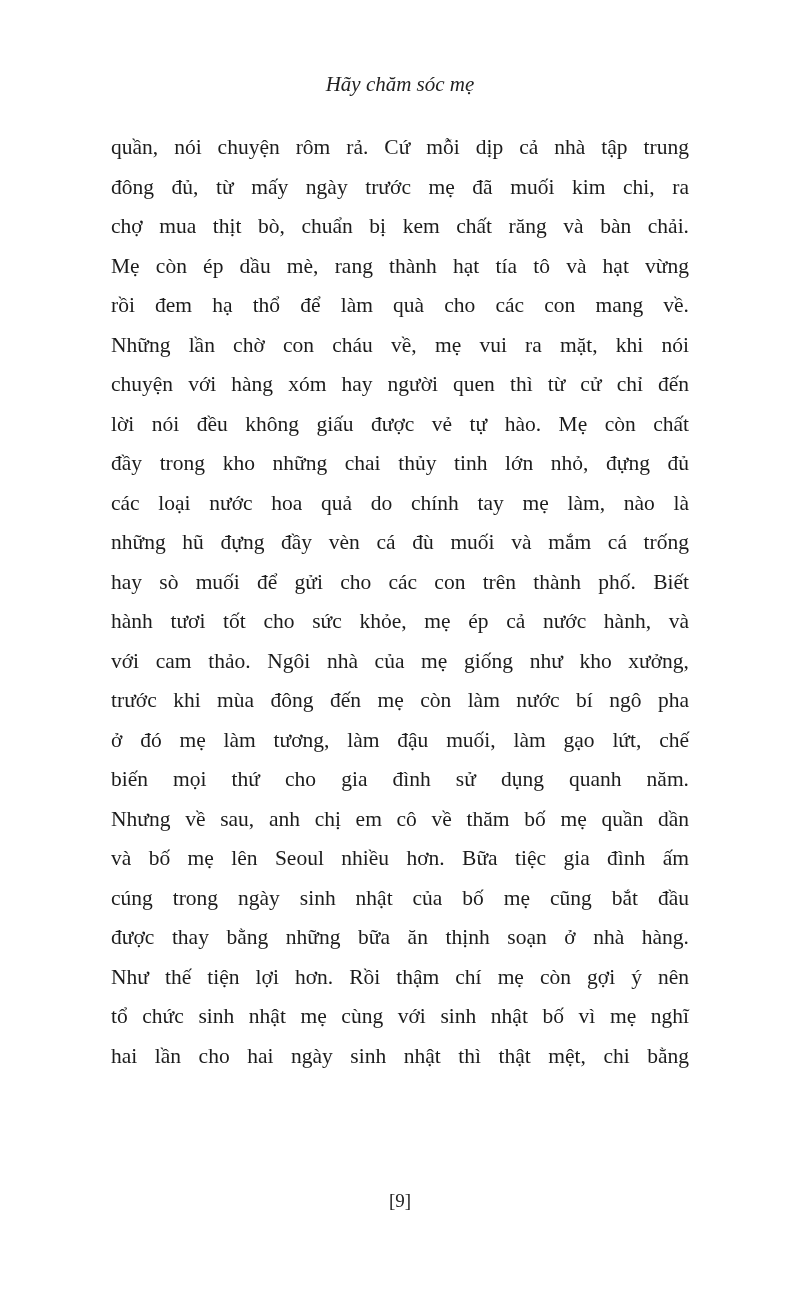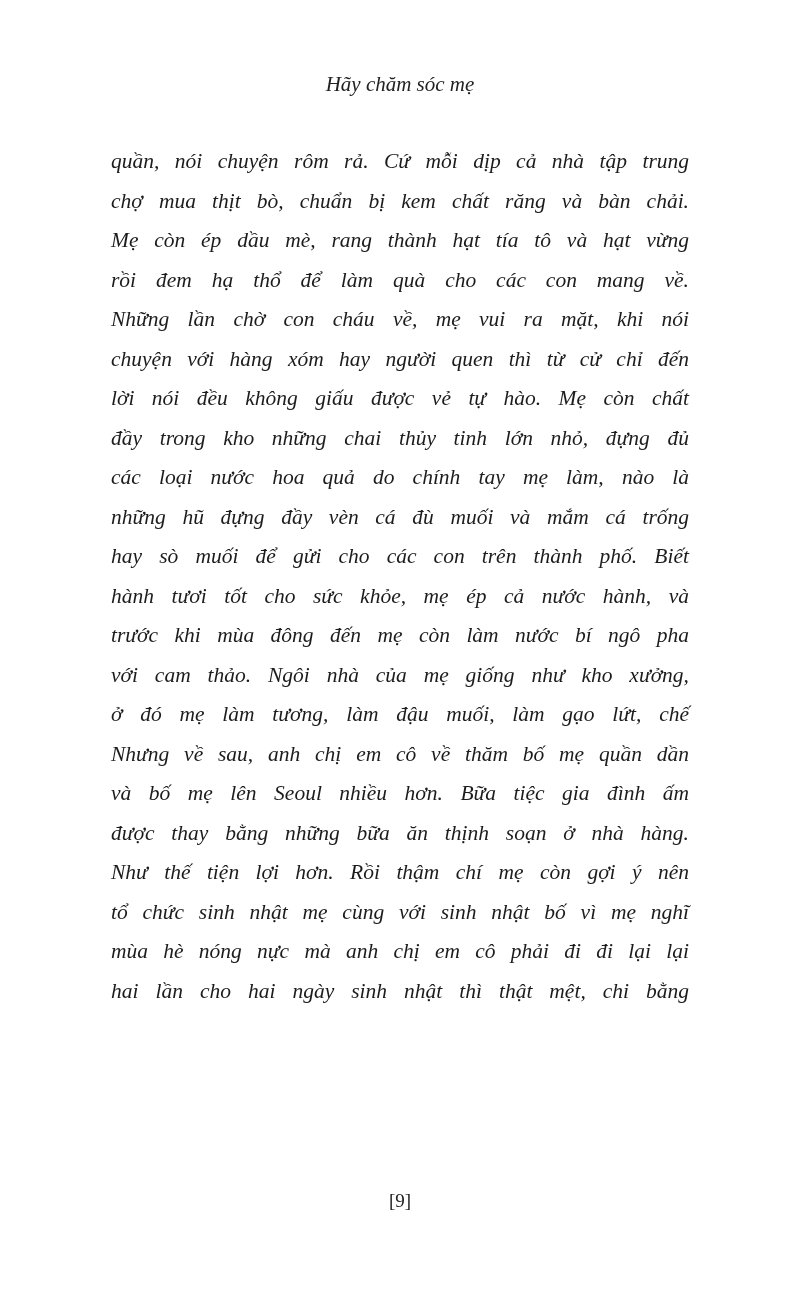--- a/index.html
+++ b/index.html
@@ -21,24 +21,23 @@
     top: 72px;
     left: 0;
     width: 100%;
     text-align: center;
     font-style: italic;
     font-size: 21px;
     color: #222222;
   }
   .body-text {
     position: absolute;
-    top: 142px;
+    top: 128px;
     left: 111px;
     width: 578px;
-    font-style: italic;
   }
   .line {
     font-size: 21.5px;
     line-height: 39.5px;
     text-align: justify;
     text-align-last: justify;
     white-space: normal;
     color: #1c1c1c;
   }
   .page-number {
@@ -53,38 +52,40 @@
 </style>
 </head>
 <body>
 
 <div class="page">
 
   <div class="running-header">Hãy chăm sóc mẹ</div>
 
   <div class="body-text">
       <div class="line">quần, nói chuyện rôm rả. Cứ mỗi dịp cả nhà tập trung</div>
+      <div class="line">đông đủ, từ mấy ngày trước mẹ đã muối kim chi, ra</div>
       <div class="line">chợ mua thịt bò, chuẩn bị kem chất răng và bàn chải.</div>
       <div class="line">Mẹ còn ép dầu mè, rang thành hạt tía tô và hạt vừng</div>
       <div class="line">rồi đem hạ thổ để làm quà cho các con mang về.</div>
       <div class="line">Những lần chờ con cháu về, mẹ vui ra mặt, khi nói</div>
       <div class="line">chuyện với hàng xóm hay người quen thì từ cử chỉ đến</div>
       <div class="line">lời nói đều không giấu được vẻ tự hào. Mẹ còn chất</div>
       <div class="line">đầy trong kho những chai thủy tinh lớn nhỏ, đựng đủ</div>
       <div class="line">các loại nước hoa quả do chính tay mẹ làm, nào là</div>
       <div class="line">những hũ đựng đầy vèn cá đù muối và mắm cá trống</div>
       <div class="line">hay sò muối để gửi cho các con trên thành phố. Biết</div>
       <div class="line">hành tươi tốt cho sức khỏe, mẹ ép cả nước hành, và</div>
+      <div class="line">với cam thảo. Ngôi nhà của mẹ giống như kho xưởng,</div>
       <div class="line">trước khi mùa đông đến mẹ còn làm nước bí ngô pha</div>
-      <div class="line">với cam thảo. Ngôi nhà của mẹ giống như kho xưởng,</div>
       <div class="line">ở đó mẹ làm tương, làm đậu muối, làm gạo lứt, chế</div>
+      <div class="line">biến mọi thứ cho gia đình sử dụng quanh năm.</div>
       <div class="line">Nhưng về sau, anh chị em cô về thăm bố mẹ quần dần</div>
       <div class="line">và bố mẹ lên Seoul nhiều hơn. Bữa tiệc gia đình ấm</div>
+      <div class="line">cúng trong ngày sinh nhật của bố mẹ cũng bắt đầu</div>
       <div class="line">được thay bằng những bữa ăn thịnh soạn ở nhà hàng.</div>
       <div class="line">Như thế tiện lợi hơn. Rồi thậm chí mẹ còn gợi ý nên</div>
       <div class="line">tổ chức sinh nhật mẹ cùng với sinh nhật bố vì mẹ nghĩ</div>
-      <div class="line">mùa hè nóng nực mà anh chị em cô phải đi đi lại lại</div>
       <div class="line">hai lần cho hai ngày sinh nhật thì thật mệt, chi bằng</div>
     </div>
 
   <div class="page-number">[9]</div>
 
 </div>
 
 </body></html>

